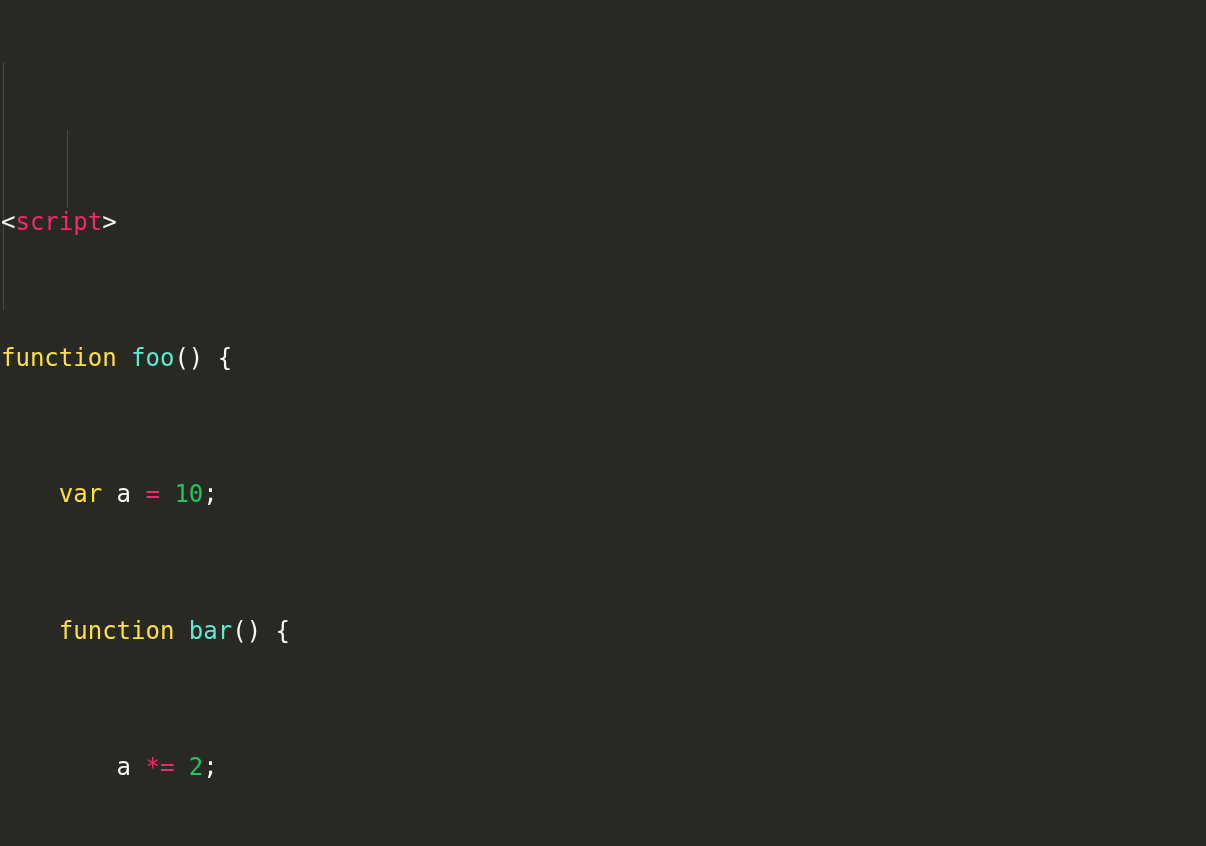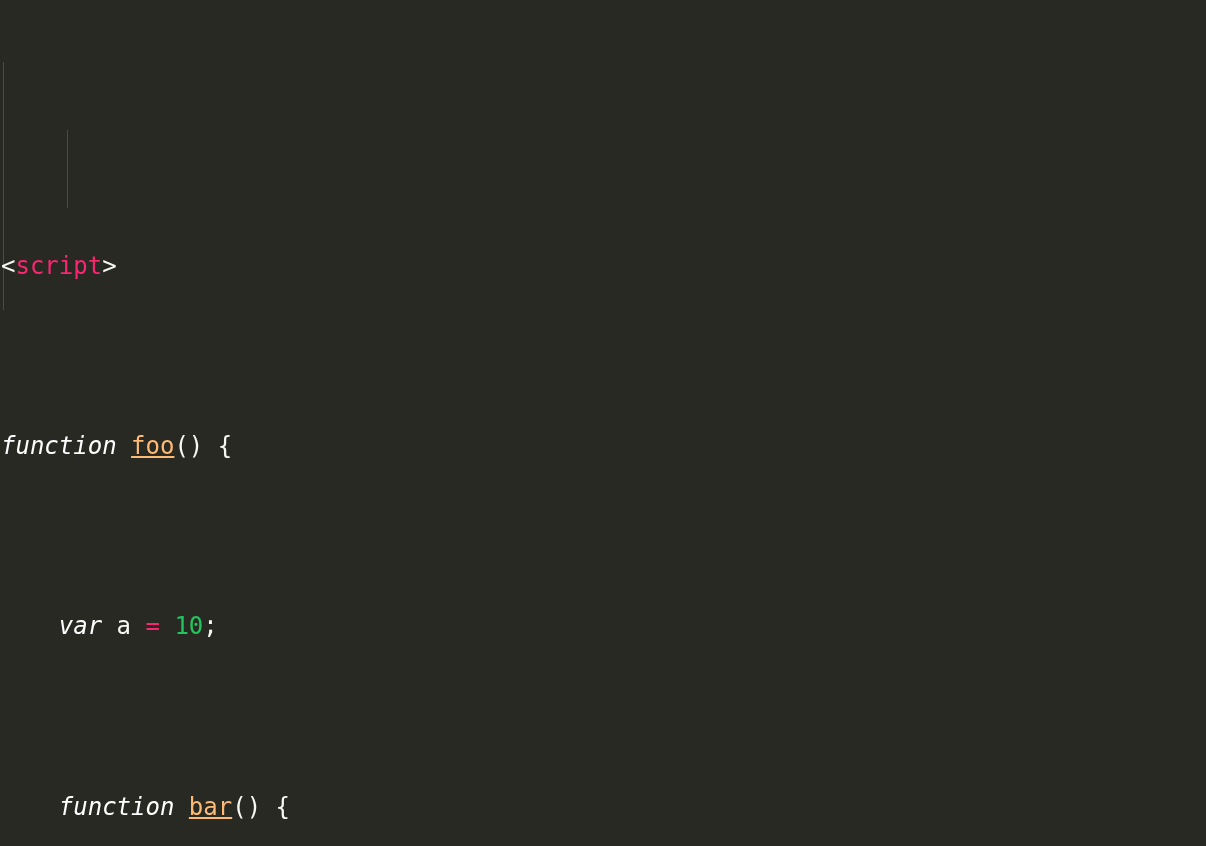--- a/index.html
+++ b/index.html
@@ -22,57 +22,57 @@
     line-height: 34.1px;
     white-space: pre;
     letter-spacing: 0px;
   }
   .code-line {
     height: 34.1px;
     padding-left: 1px;
     position: relative;
     z-index: 2;
     color: #f8f8f2;
-    margin-top: 44px;
   }
   
   .indent-guide {
     position: absolute;
     width: 1px;
     background: #4a4b44;
     z-index: 1;
   }
   #guide-outer { left: 3px;  top: 62px;  height: 248px; }
   #guide-inner { left: 67px; top: 130px; height: 78px; }
 
   
   .tok-tag      { color: #f92672; }
   .tok-punct    { color: #f8f8f2; }
-  .tok-storage  { color: #ffffff; font-style: italic; }
-  .tok-fn       { color: #fdba74; text-decoration: underline; }
+  .tok-storage  { color: #fde047; }
+  .tok-fn       { color: #5eead4; }
   .tok-num      { color: #22c55e; }
   .tok-op       { color: #f92672; }
   .tok-plain    { color: #f8f8f2; }
 </style>
 </head>
 <body>
 
 <div id="editor">
 
   <div class="indent-guide" id="guide-outer"></div>
   <div class="indent-guide" id="guide-inner"></div>
 
   <div class="code-line"><span class="tok-punct">&lt;</span><span class="tok-tag">script</span><span class="tok-punct">&gt;</span></div>
 
   <div class="code-line"><span class="tok-storage">function</span><span class="tok-plain"> </span><span class="tok-fn">foo</span><span class="tok-plain">()</span><span class="tok-plain"> {</span></div>
 
   <div class="code-line"><span class="tok-plain">    </span><span class="tok-storage">var</span><span class="tok-plain"> a </span><span class="tok-op">=</span><span class="tok-num"> 10</span><span class="tok-plain">;</span></div>
 
   <div class="code-line"><span class="tok-plain">    </span><span class="tok-storage">function</span><span class="tok-plain"> </span><span class="tok-fn">bar</span><span class="tok-plain">()</span><span class="tok-plain"> {</span></div>
 
+  <div class="code-line"><span class="tok-plain">        </span><span class="tok-plain">a </span><span class="tok-op">*=</span><span class="tok-num"> 2</span><span class="tok-plain">;</span></div>
 
   
 
   
 
   
 
   
 
   

